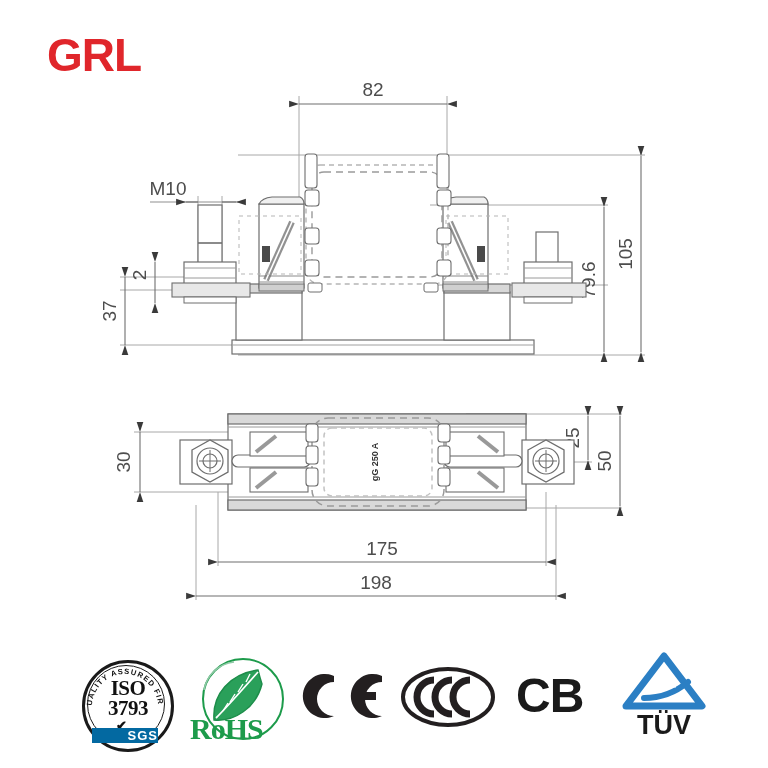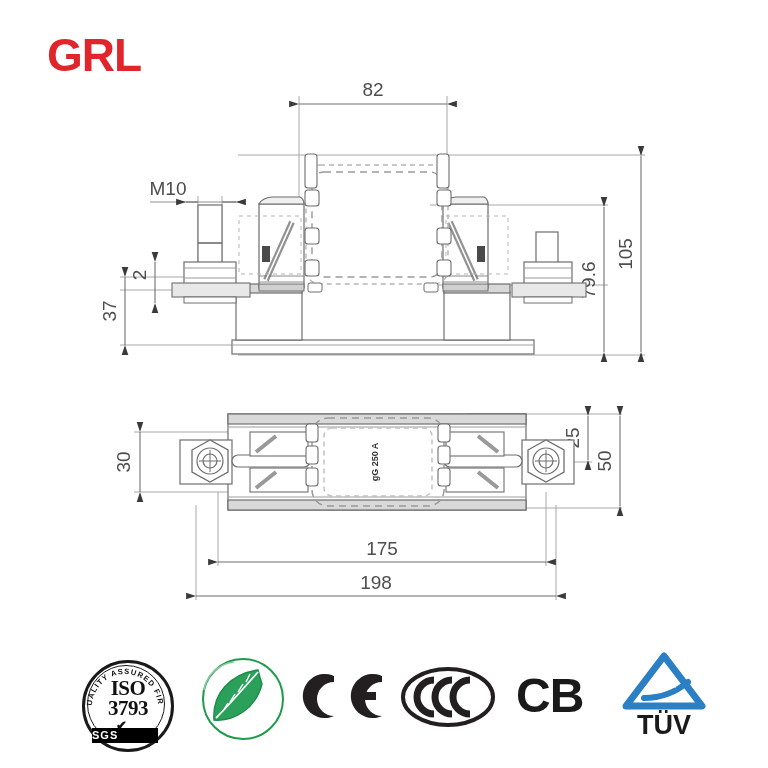--- a/index.html
+++ b/index.html
@@ -45,23 +45,23 @@
   }
   .iso-txt{
     position:absolute;left:23px;top:22px;width:82px;text-align:center;
     font-family:"Liberation Serif", serif;font-weight:bold;color:#111;
     font-size:21px;line-height:20px;letter-spacing:-.5px;
   }
   .iso-arc{
     position:absolute;left:18px;top:4px;width:86px;height:86px;
   }
   .iso-sgs{
-    position:absolute;left:28px;top:72px;width:66px;text-align:left;
-    background:#000000;color:#fff;font-family:"Liberation Sans",sans-serif;
-    font-weight:bold;font-size:11px;letter-spacing:1px;line-height:15px;
+    position:absolute;left:28px;top:72px;width:66px;text-align:right;
+    background:#0369a1;color:#fff;font-family:"Liberation Sans",sans-serif;
+    font-weight:bold;font-size:13px;letter-spacing:1px;line-height:15px;
   }
   .iso-check{
     position:absolute;left:52px;top:62px;font-size:13px;color:#111;font-weight:bold;
   }
   
   .rohs{left:190px;top:8px;width:112px;height:94px;}
   .rohs-circle{
     position:absolute;left:12px;top:2px;width:78px;height:78px;
     border:2px solid #1d9b4b;border-radius:50%;
   }
@@ -366,20 +366,21 @@
     </div>
 
     <div class="cert rohs">
       <div class="rohs-circle"></div>
       <svg width="112" height="94" viewBox="0 0 112 94" style="position:absolute;left:0;top:0;">
         <path d="M68,14 C40,18 22,38 24,64 C44,66 66,52 72,28 C70,22 69,18 68,14 Z" fill="#2aa05a" stroke="#1d8d4a" stroke-width="1.4"></path>
         <path d="M68,16 C52,34 38,50 26,62" stroke="#ffffff" stroke-width="1.8" fill="none"></path>
         <path d="M56,26 L60,18 M48,36 L53,28 M40,46 L45,38 M33,55 L38,47" stroke="#ffffff" stroke-width="1.4" fill="none"></path>
         <path d="M14,34 A34,34 0 0 1 44,6" stroke="#8fc9a6" stroke-width="1.6" fill="none"></path>
       </svg>
+      <div class="rohs-txt">RoHS</div>
     </div>
 
     <div class="cert ce">
       <svg width="92" height="56" viewBox="0 0 92 56">
         <path d="M38,8 A22,22 0 1 0 38,48 A17,17 0 1 1 38,14 Z" fill="#231f20"></path>
         <path d="M86,8 A22,22 0 1 0 86,48 A17,17 0 1 1 86,14 Z" fill="#231f20"></path>
         <rect x="60" y="24" width="20" height="8" fill="#231f20"></rect>
       </svg>
     </div>
 

